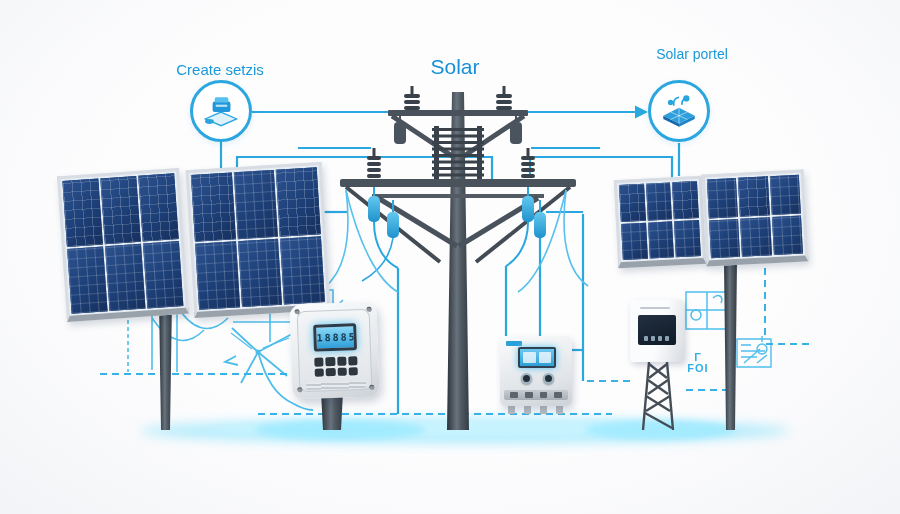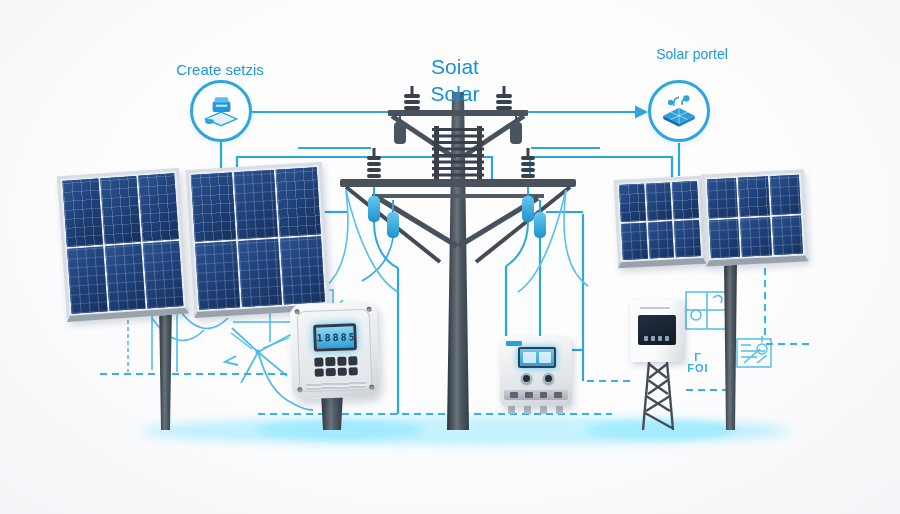--- a/index.html
+++ b/index.html
@@ -362,21 +362,20 @@
       <polygon points="35,24.5 20,32 20,35 35,27.5" fill="#1e85c8"></polygon>
       <path d="M12,21 L28,28 M28,21 L12,28 M20,17 V32" stroke="rgba(255,255,255,.6)" stroke-width="0.8" fill="none"></path>
       <path d="M15,15 C14,10 17,7 20,7 M23,14 C22,10 26,6 29,9" stroke="#2aa6de" stroke-width="1.6" fill="none"></path>
       <circle cx="12" cy="12" r="2.6" fill="#2aa6de"></circle>
       <circle cx="27" cy="8" r="3" fill="#2aa6de"></circle>
     </svg>
   </div>
 
   <div class="lbl lbl-left">Create setzis</div>
   <div class="lbl lbl-center">
-    <div>Soiat</div>
     <div>Solar</div>
   </div>
   <div class="lbl lbl-right">Solar portel</div>
   <div class="note note-foi">
     <div>Γ</div>
     <div>FOI</div>
   </div>
 
 </div>
 

